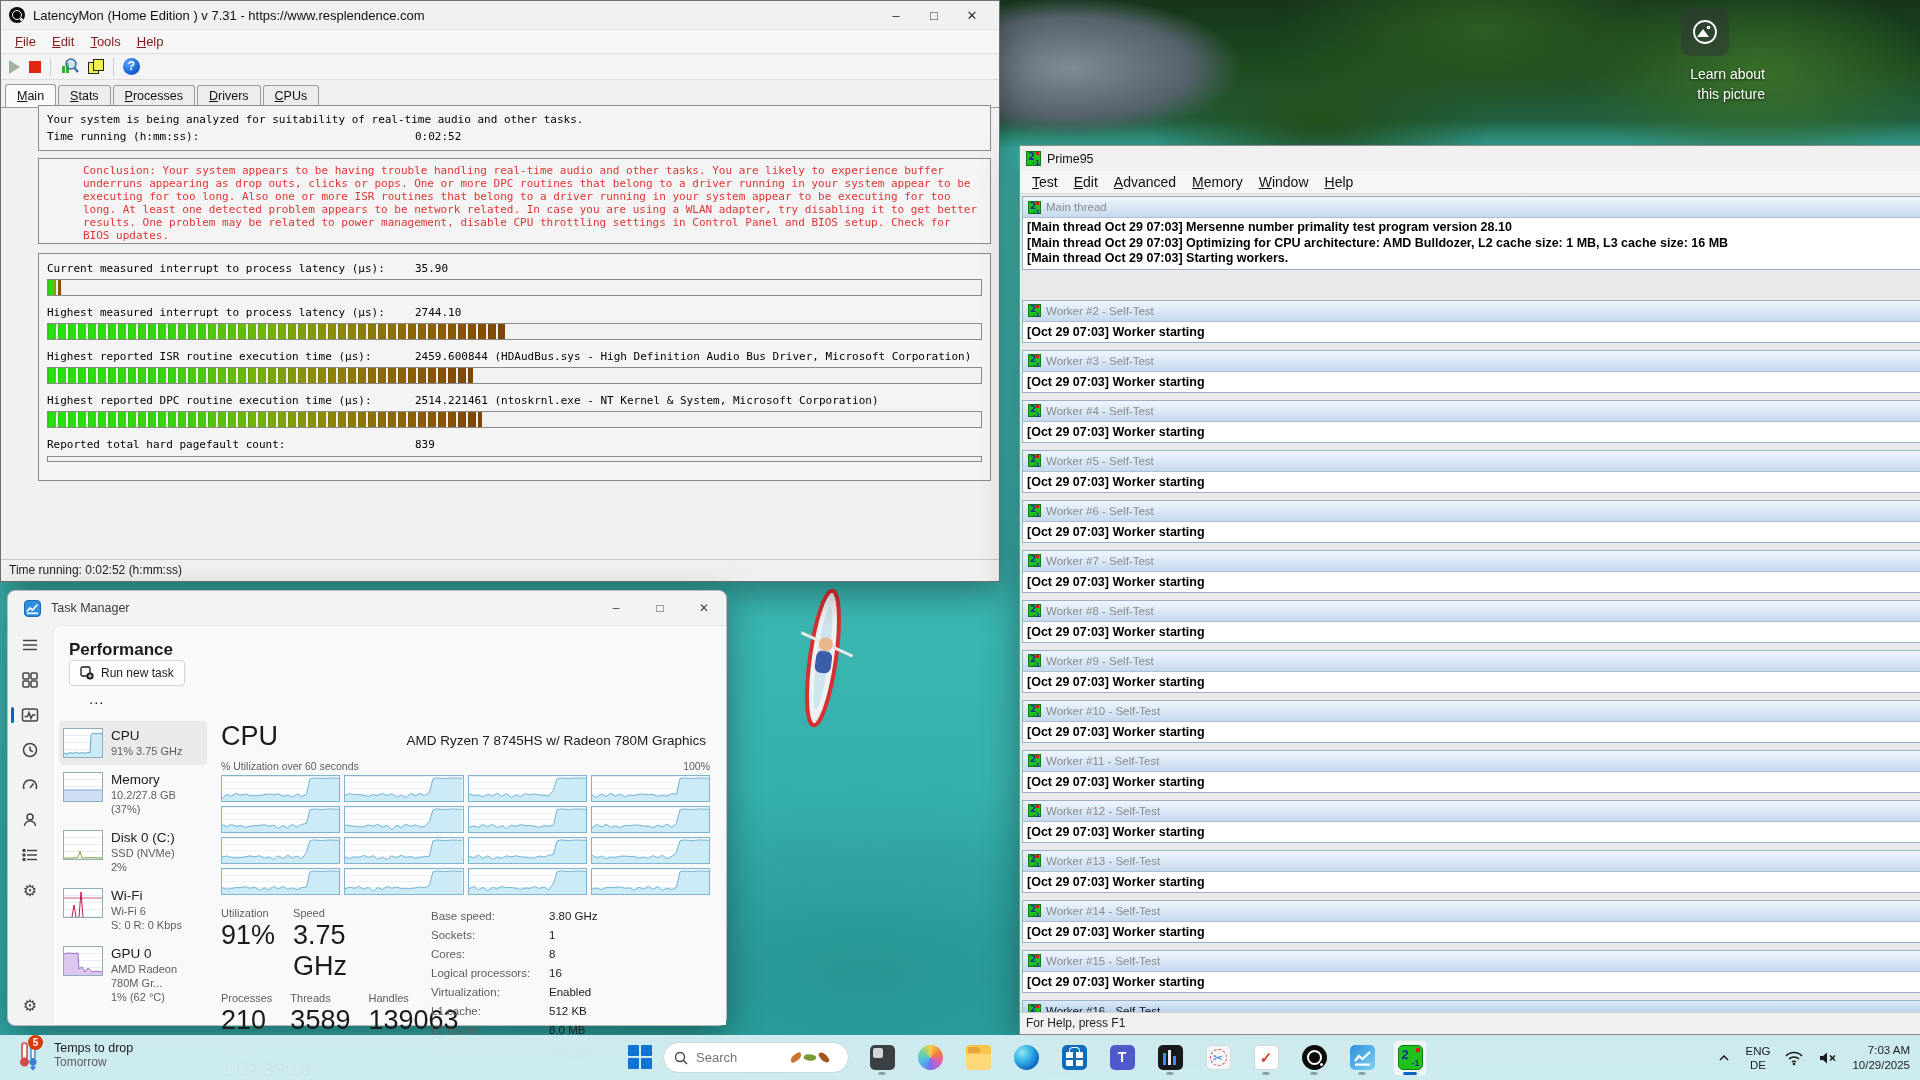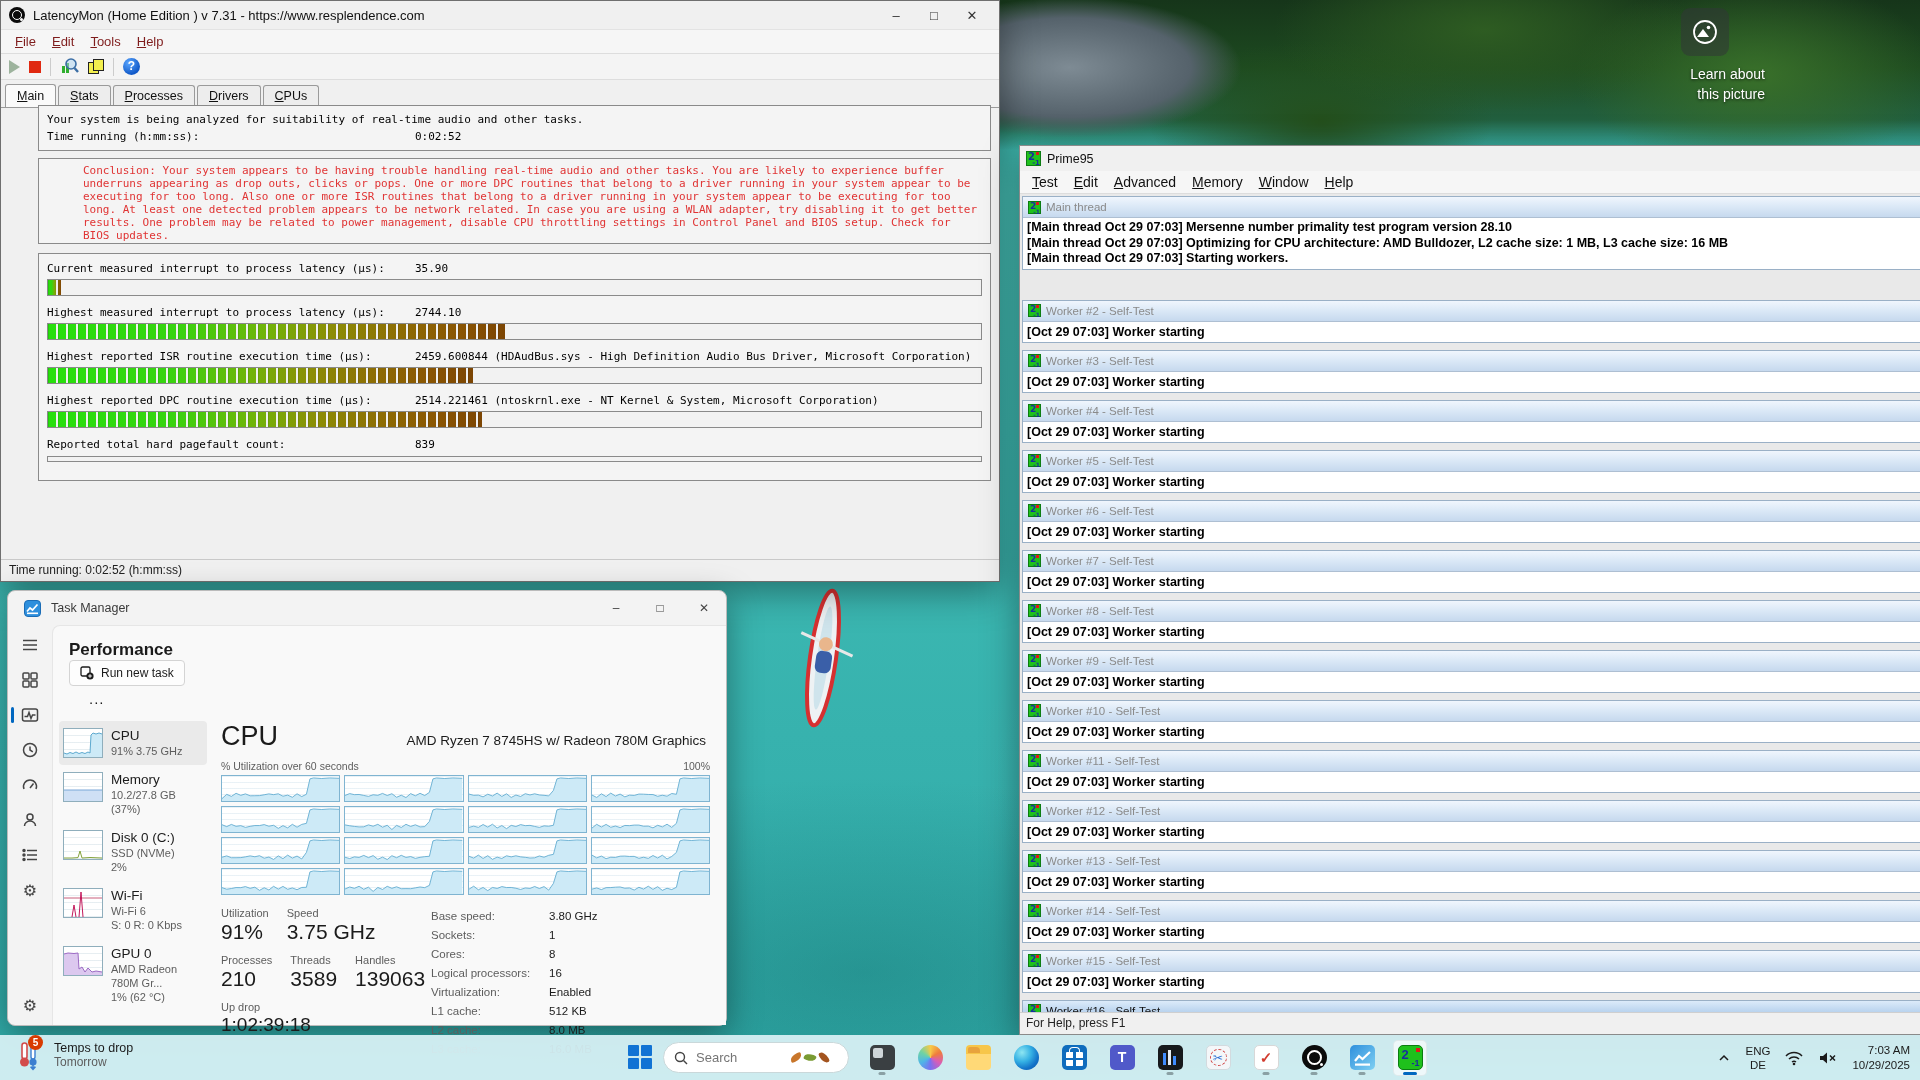--- a/index.html
+++ b/index.html
@@ -104,21 +104,21 @@
   .tm-graphlbl .r { margin-left:auto; }
   .core-grid { display:grid; grid-template-columns:repeat(4,1fr); gap:4px; }
   .core-cell { height:27px; border:1px solid #7fb4d1; background:
       repeating-linear-gradient(0deg, rgba(120,170,200,.16) 0 1px, transparent 1px 6px), #fff; }
   .core-cell svg { display:block; width:100%; height:100%; }
   .tm-stats { display:flex; margin-top:12px; }
   .bigstats { width:200px; }
   .bs-row { display:flex; margin-bottom:10px; }
   .bs-cell { margin-right:18px; }
   .bs-cell .l { font-size:11px; color:#5d5d5d; }
-  .bs-cell .v { font-size:21px; color:#1b1b1b; font-weight:300; margin-top:1px; }
+  .bs-cell .v { font-size:27px; color:#1b1b1b; font-weight:300; margin-top:1px; }
   .rightstats { flex:1; padding-left:10px; }
   .rs-row { display:flex; font-size:11.5px; line-height:19px; }
   .rs-row .l { width:118px; color:#5d5d5d; }
   .rs-row .v { color:#1b1b1b; }
 
   
   #prime95 { left:1019px; top:145px; width:1010px; height:890px; border:1px solid #8a8a8a; background:#f0f0f0;}
   .p95-titlebar { height:25px; display:flex; align-items:center; gap:6px; padding:0 6px; background:#f0f0f0;}
   .p95-title { font-size:12.5px; color:#111; }
   .p95-menubar { height:23px; display:flex; align-items:center; padding-left:4px; background:#f6f6f6; border-bottom:1px solid #ddd;}

